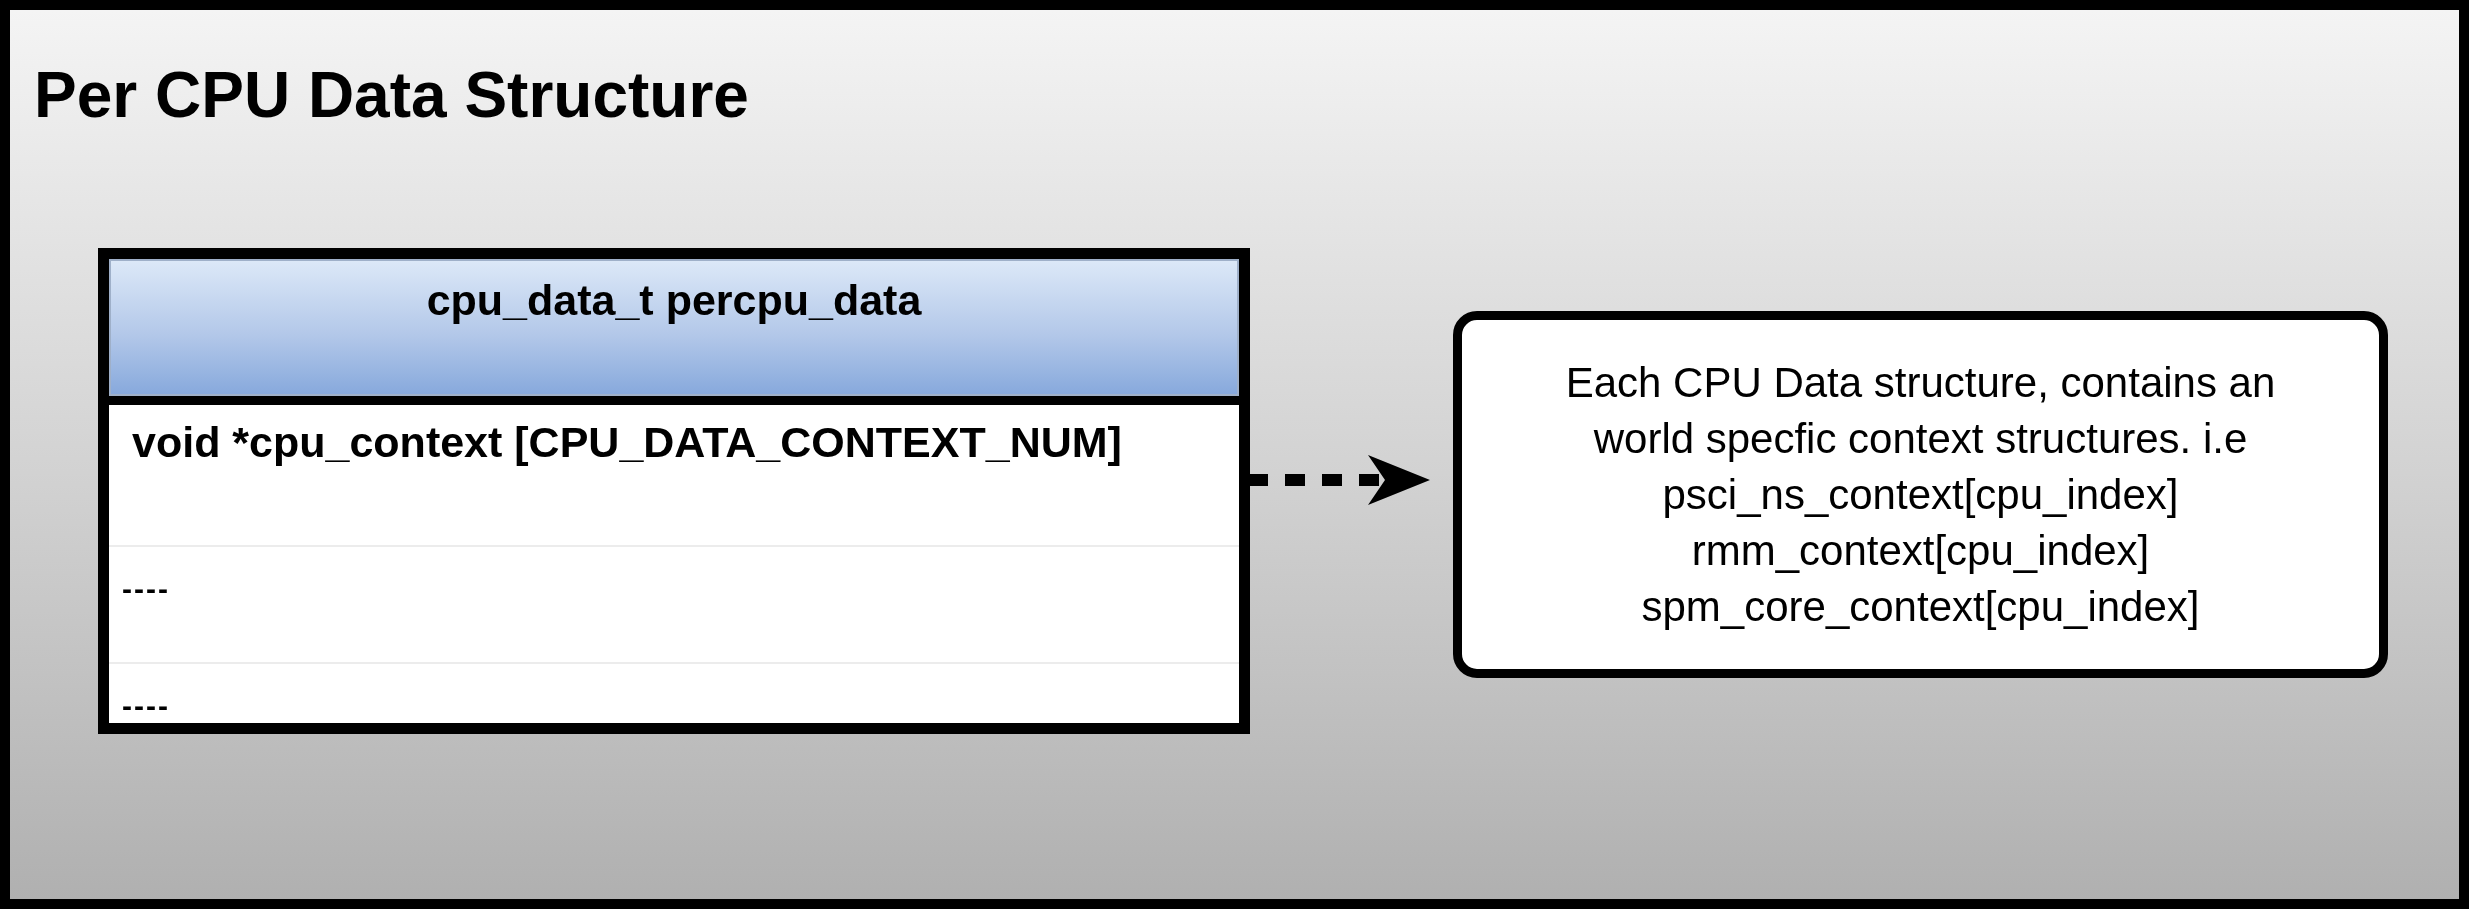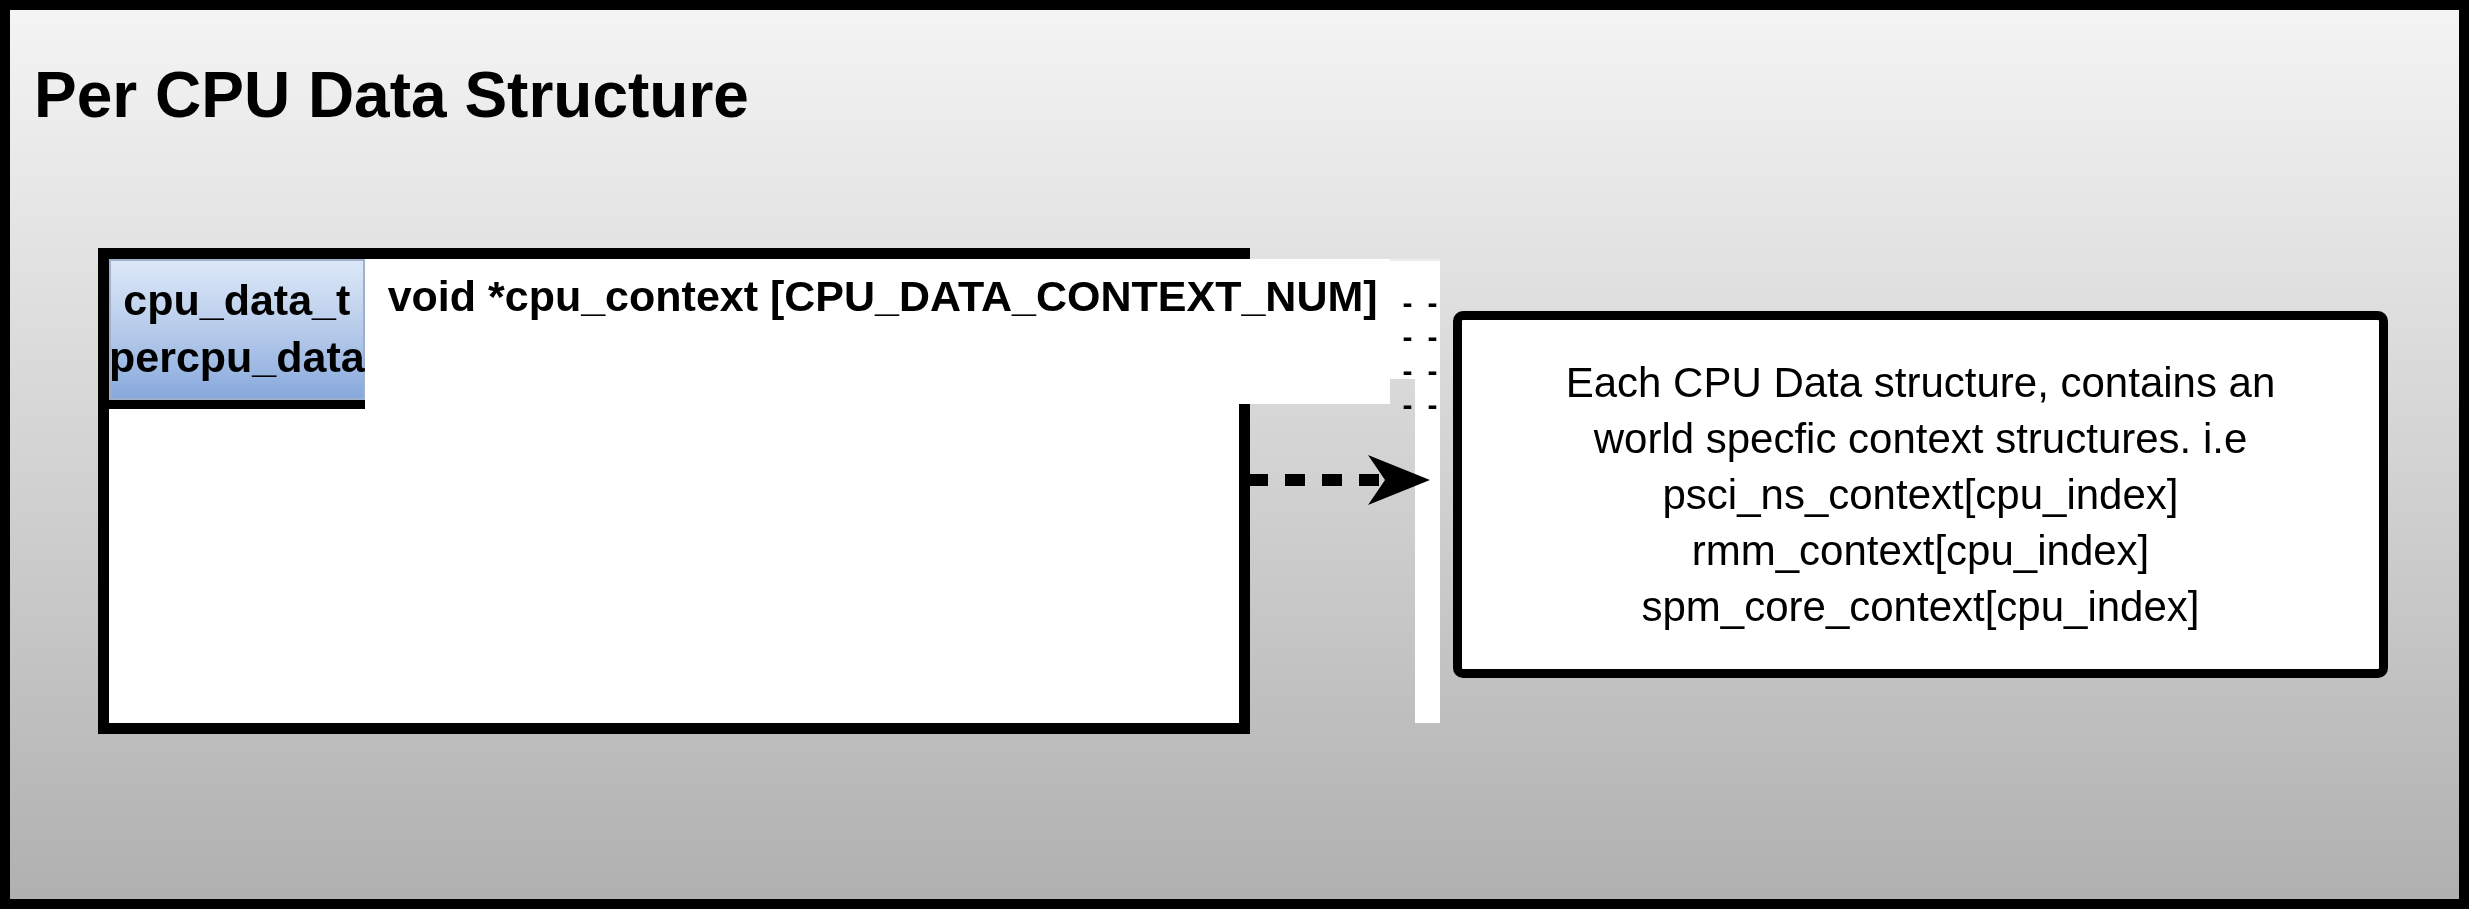--- a/index.html
+++ b/index.html
@@ -36,21 +36,21 @@
   .struct-table {
     position: absolute;
     left: 88px;
     top: 238px;
     width: 1152px;
     height: 486px;
     box-sizing: border-box;
     border: 11px solid #000000;
     background: #ffffff;
     display: flex;
-    flex-direction: row;
+    flex-direction: column;
   }
   .struct-header {
     box-sizing: border-box;
     height: 150px;
     border-bottom: 9px solid #000000;
     background: linear-gradient(180deg, #dde9f8 0%, #b3c8e9 55%, #86a8dc 100%);
     box-shadow: inset 0 0 0 2px #9fb0c9;
     text-align: center;
     font-size: 43px;
     font-weight: bold;
@@ -89,21 +89,21 @@
   }
   
   .callout-box {
     position: absolute;
     left: 1443px;
     top: 301px;
     width: 935px;
     height: 367px;
     box-sizing: border-box;
     border: 9px solid #000000;
-    border-radius: 10px;
+    border-radius: 24px;
     background: #ffffff;
     display: flex;
     flex-direction: column;
     justify-content: center;
     text-align: center;
     font-size: 42px;
     line-height: 56px;
     color: #000000;
     padding: 4px 10px;
   }

